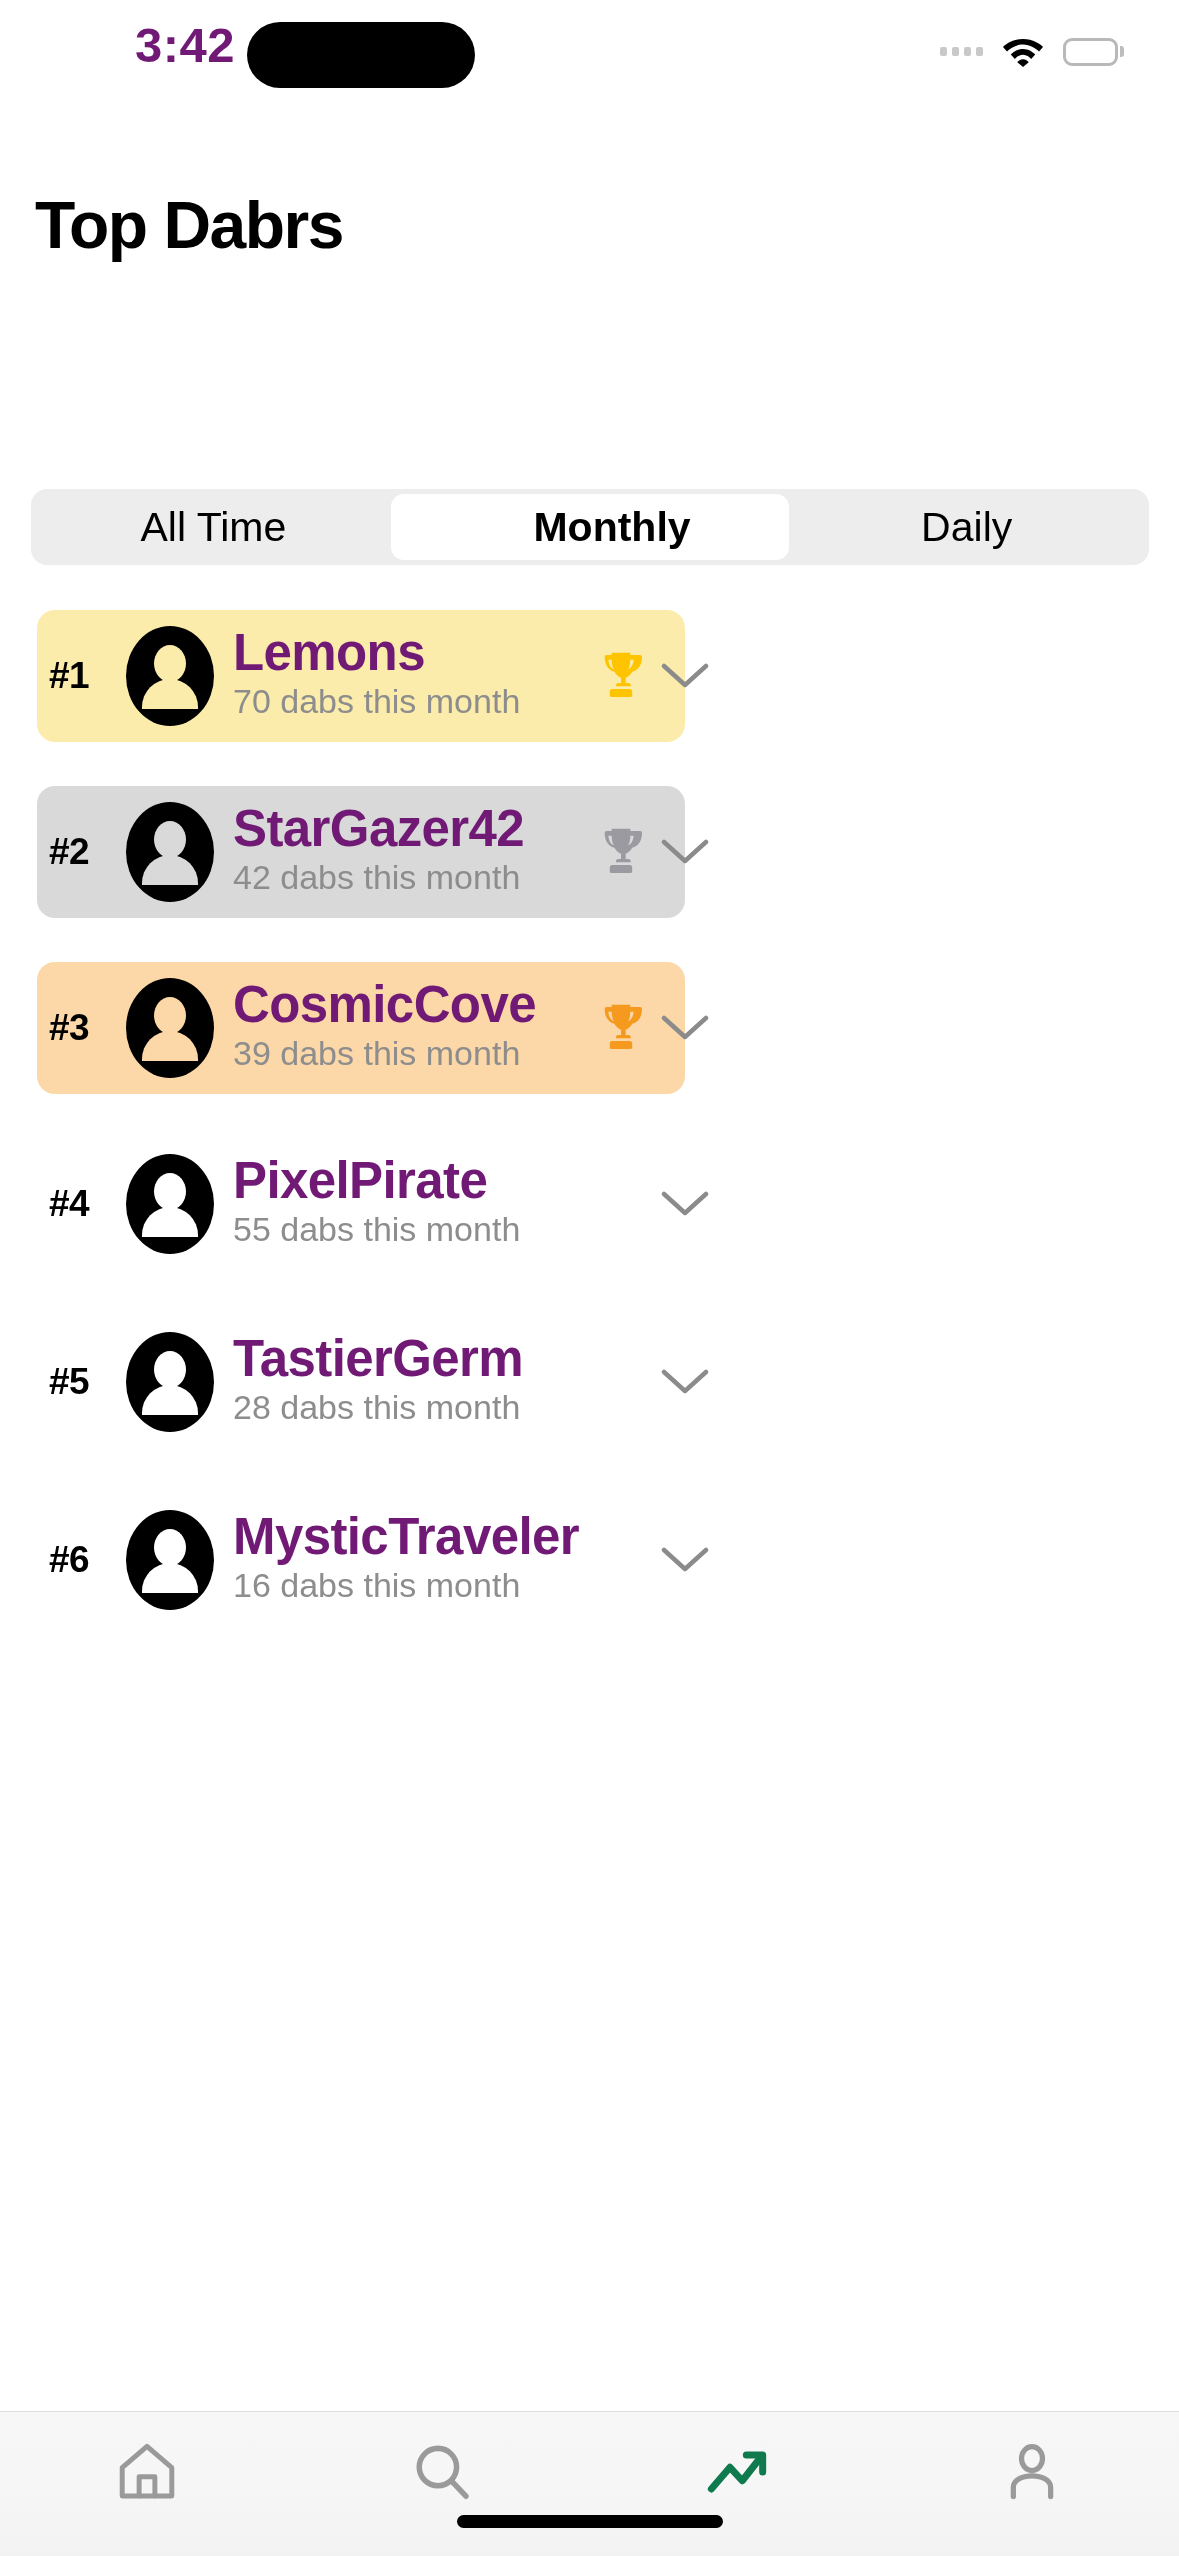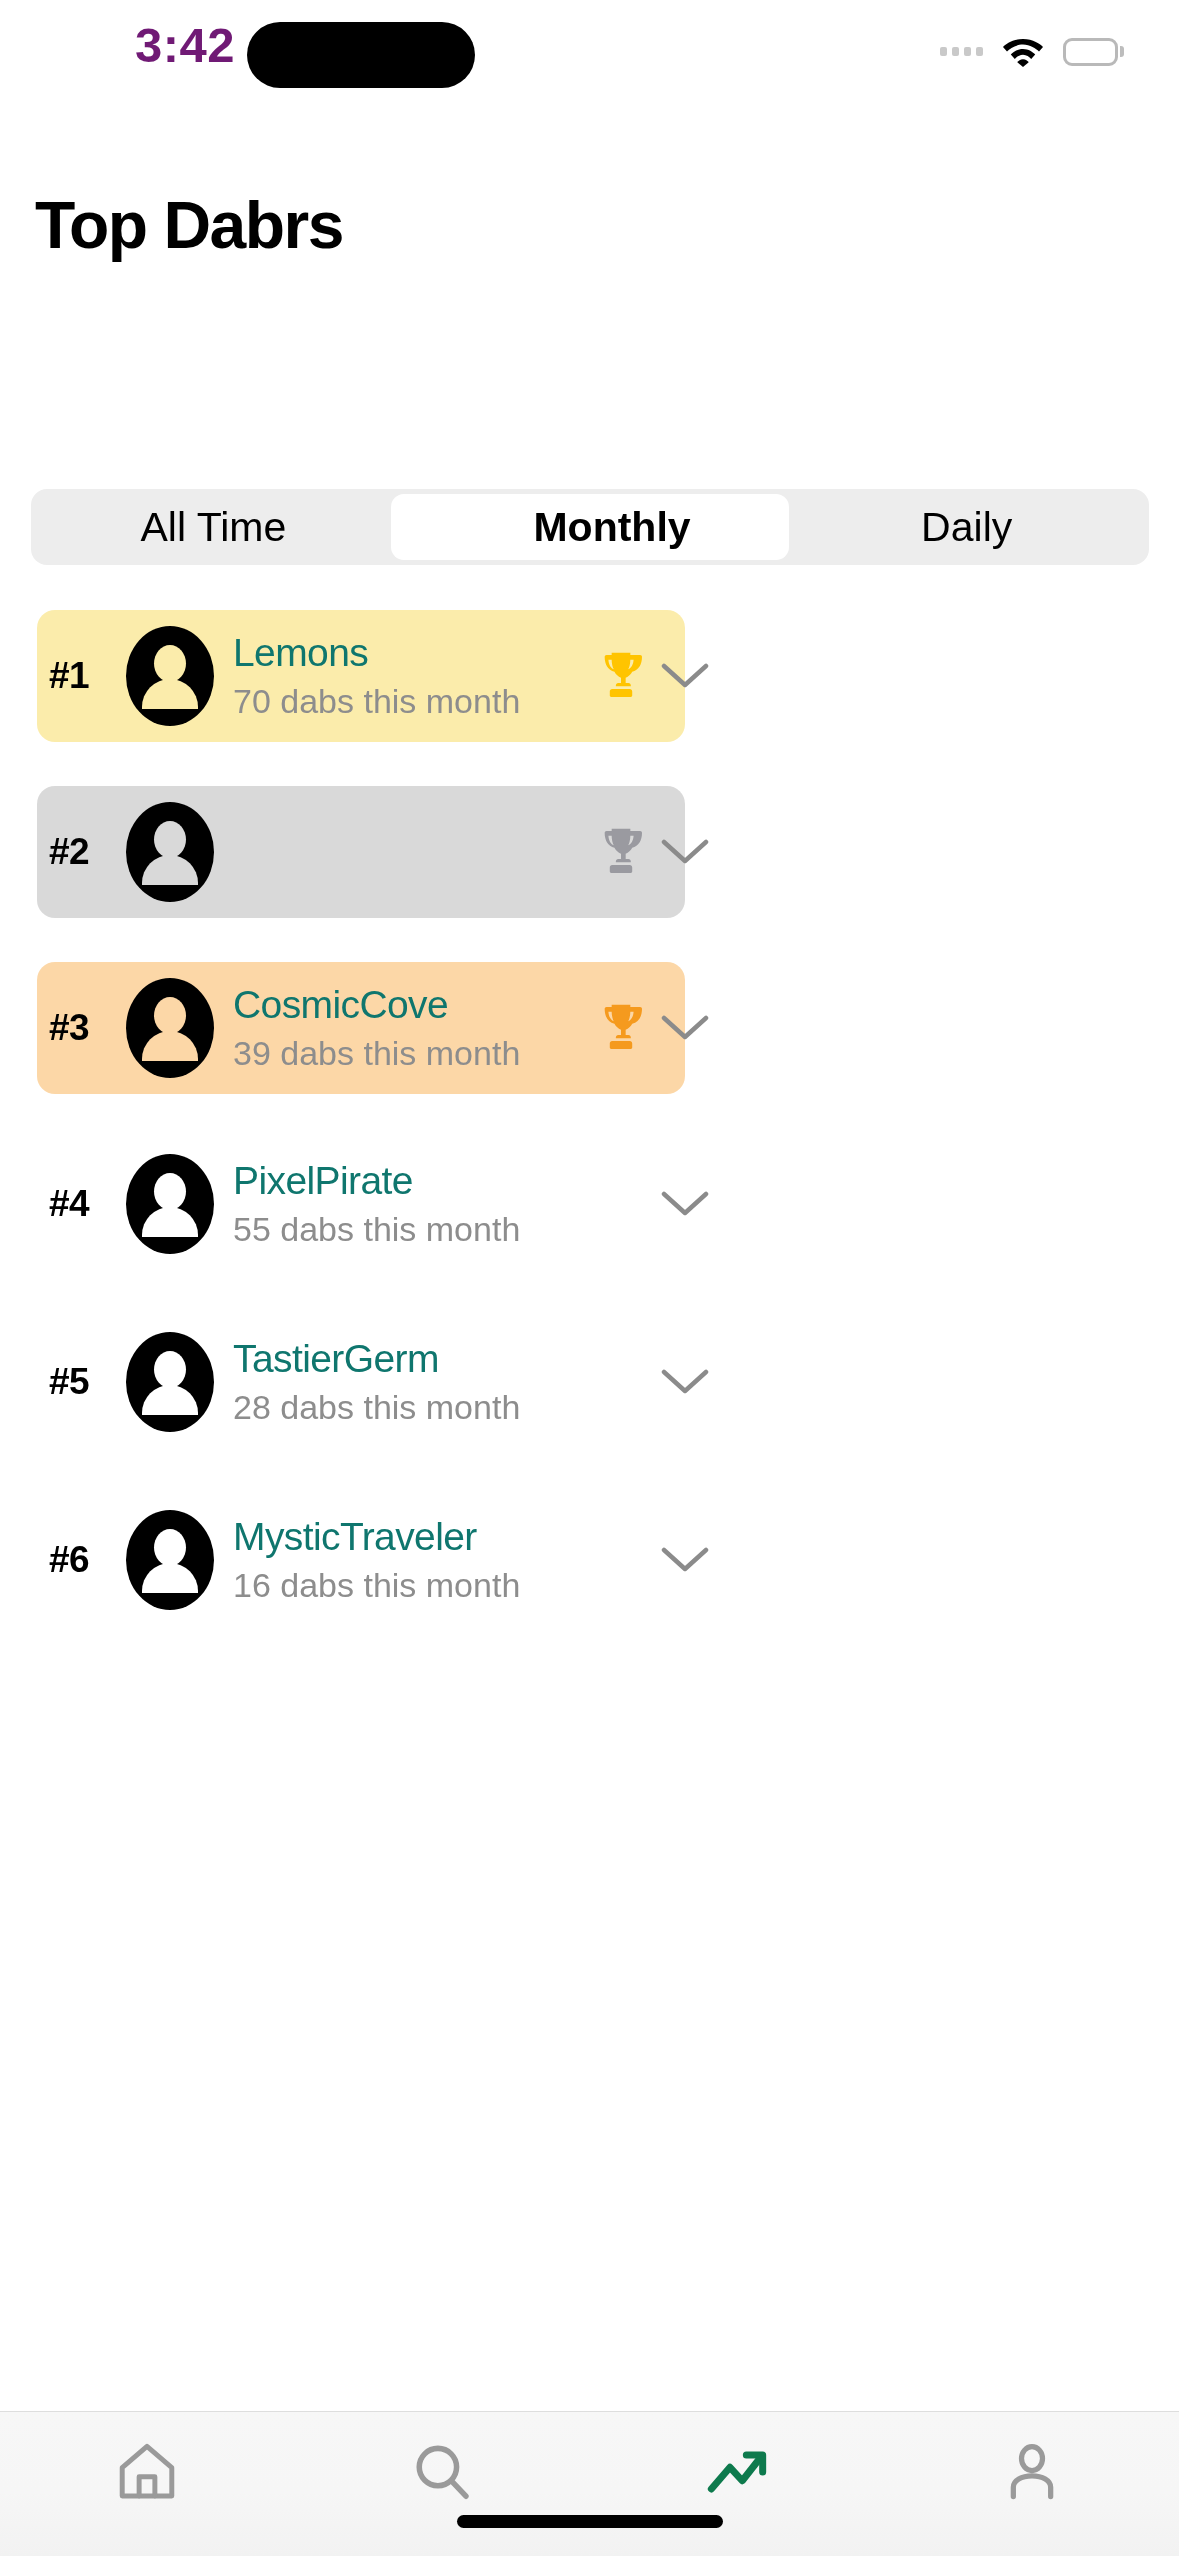--- a/index.html
+++ b/index.html
@@ -96,21 +96,21 @@
     position:absolute; left:50%; bottom:17px; transform:translateX(-50%);
     width:56px; height:30px; border-radius:28px 28px 0 0;
   }
   .sil-white  { background:#ffffff; }
   .sil-gold   { background:#fbecab; }
   .sil-silver { background:#d9d9d9; }
   .sil-bronze { background:#fcd7a7; }
 
   .names { position:absolute; left:233px; top:0; height:132px;
            display:flex; flex-direction:column; justify-content:center; gap:4px; }
-  .uname { font-size:39px; font-weight:normal; color:#0f766e; letter-spacing:-0.6px; line-height:46px; }
+  .uname { font-size:51px; font-weight:bold; color:#701a75; letter-spacing:-0.6px; line-height:46px; }
   .usub  { font-size:34px; color:#8d8d8d; line-height:42px; }
 
   .trophy { position:absolute; top:0; height:132px; left:593px;
             display:flex; align-items:center; }
   .chev   { position:absolute; top:0; height:132px; left:645px; width:80px;
             display:flex; align-items:center; justify-content:center; }
 
   .chev svg { display:block; }
 
   
@@ -187,20 +187,24 @@
     </div>
   </div>
 
   <div class="row-wrap" style="height:176px;">
     <div class="card silver"></div>
     <div class="rank">#2</div>
     <div class="avatar">
       <span class="head sil-silver"></span>
         <span class="body sil-silver"></span>
     </div>
+    <div class="names">
+      <div class="uname">StarGazer42</div>
+      <div class="usub">42 dabs this month</div>
+    </div>
     <div class="trophy">
       <svg width="56" height="56" viewBox="0 0 24 24" fill="#9A9AA0">
         <path d="M18 3h2.2c.5 0 .8.35.8.8C21 7 19.6 9.6 16.8 10.2c-.6 1.2-1.6 2.1-2.8 2.5V15h1.2c.6 0 1 .45 1 1v.4h-6.4V16c0-.55.45-1 1-1H12v-2.3c-1.2-.4-2.2-1.3-2.8-2.5C6.4 9.6 5 7 5 3.8c0-.45.35-.8.8-.8H8V2h8v1zM8 5H6.6c.15 2.1 1 3.6 2.3 4.1C8.4 8.2 8 6.6 8 5zm8 0c0 1.6-.4 3.2-.9 4.1 1.3-.5 2.15-2 2.3-4.1H16zM8.2 17.6h7.6c.55 0 1 .45 1 1v1.8c0 .35-.25.6-.6.6H7.8c-.35 0-.6-.25-.6-.6v-1.8c0-.55.45-1 1-1z"></path>
       </svg>
     </div>
     <div class="chev">
       <svg width="48" height="30" viewBox="0 0 48 30">
           <path d="M3 5 L24 24 L45 5" stroke="#8b8b8b" stroke-width="4.5" fill="none" stroke-linecap="round" stroke-linejoin="round"></path>
         </svg>
     </div>

